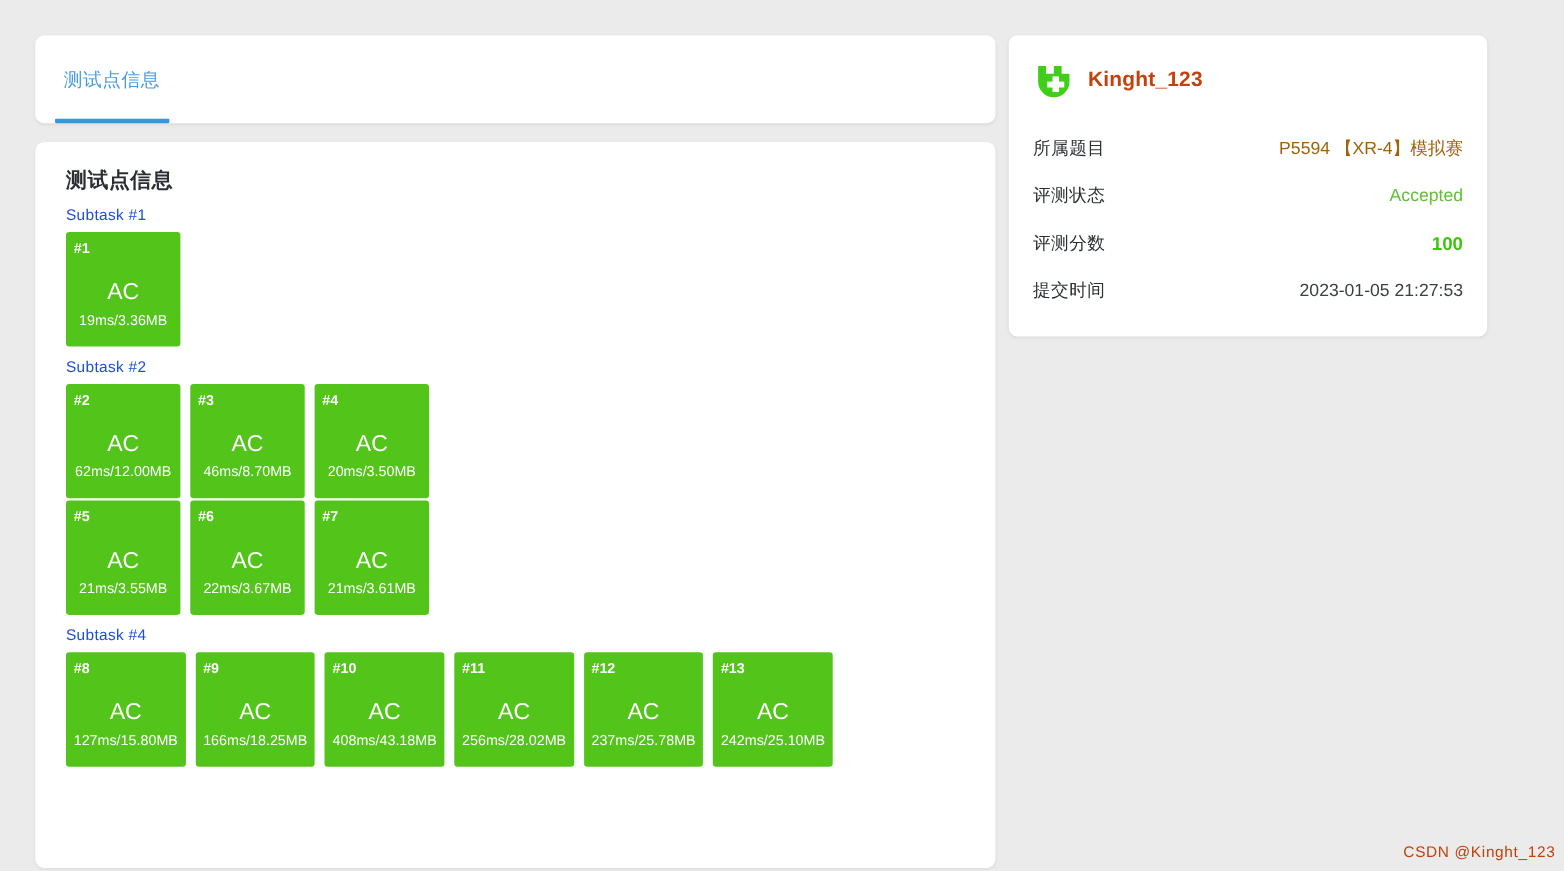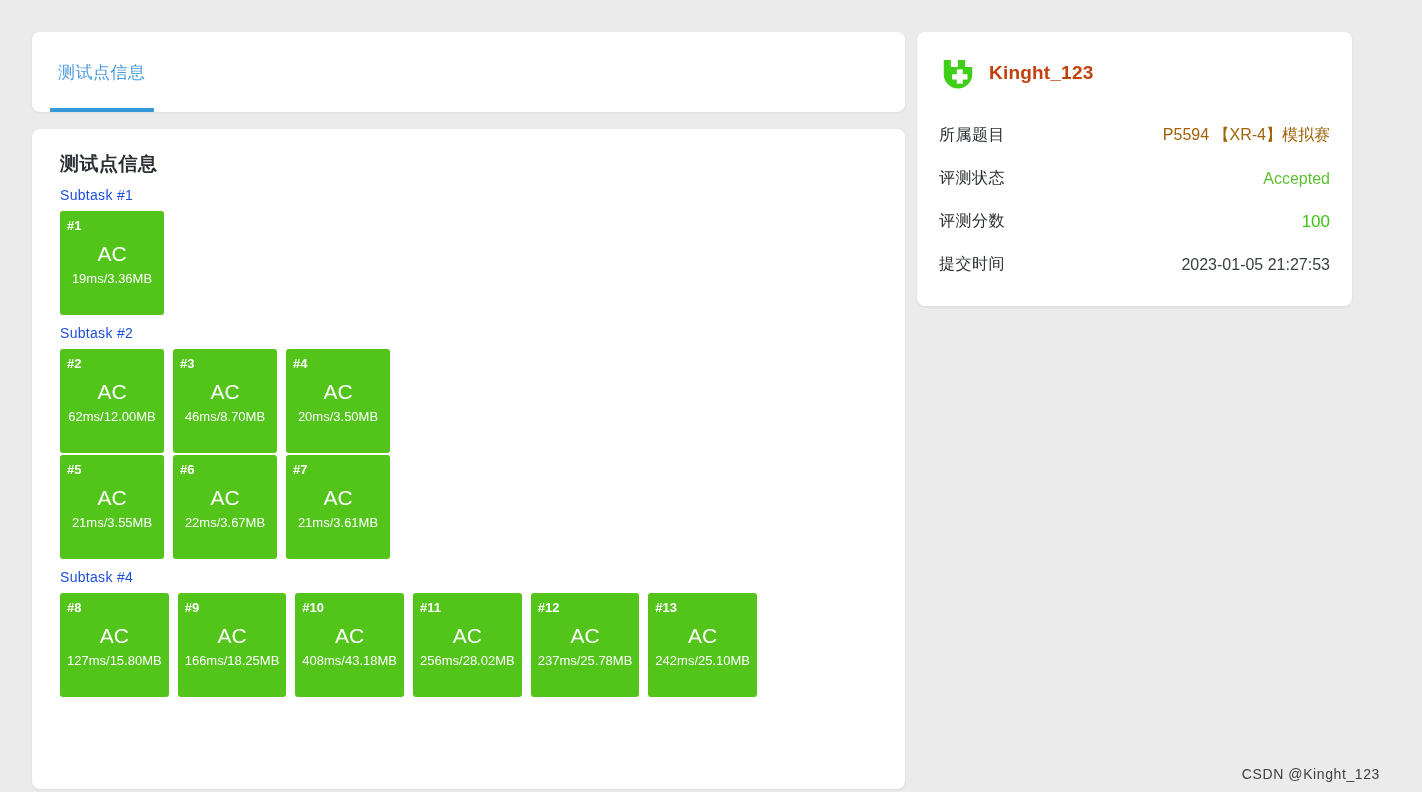--- a/index.html
+++ b/index.html
@@ -123,21 +123,21 @@
     font-size: 13px;
     font-weight: bold;
     line-height: 1.2;
     text-align: left;
   }
 
   .tp-status {
     font-size: 21px;
     text-align: center;
     line-height: 1.1;
-    margin-top: 8px;
+    margin-top: 20px;
   }
 
   .tp-meta {
     font-size: 13px;
     text-align: center;
     margin-top: 6px;
     white-space: nowrap;
   }
 
   
@@ -192,34 +192,34 @@
   }
   .info-value.link {
     color: #a16207;
     cursor: pointer;
   }
   .info-value.accepted {
     color: #5fc033;
   }
   .info-value.score {
     color: #3fc50f;
-    font-weight: normal;
+    font-weight: bold;
     font-size: 17px;
   }
   .info-value.time {
     color: #3a3f44;
   }
 
   
   .watermark {
     position: absolute;
-    right: 42px;
+    right: 8px;
     bottom: 10px;
     font-size: 14px;
-    color: #404040;
+    color: #c2410c;
     letter-spacing: 0.6px;
     user-select: none;
   }
 </style>
 </head>
 <body>
 
 <div class="page">
 
   <div class="left-col">

